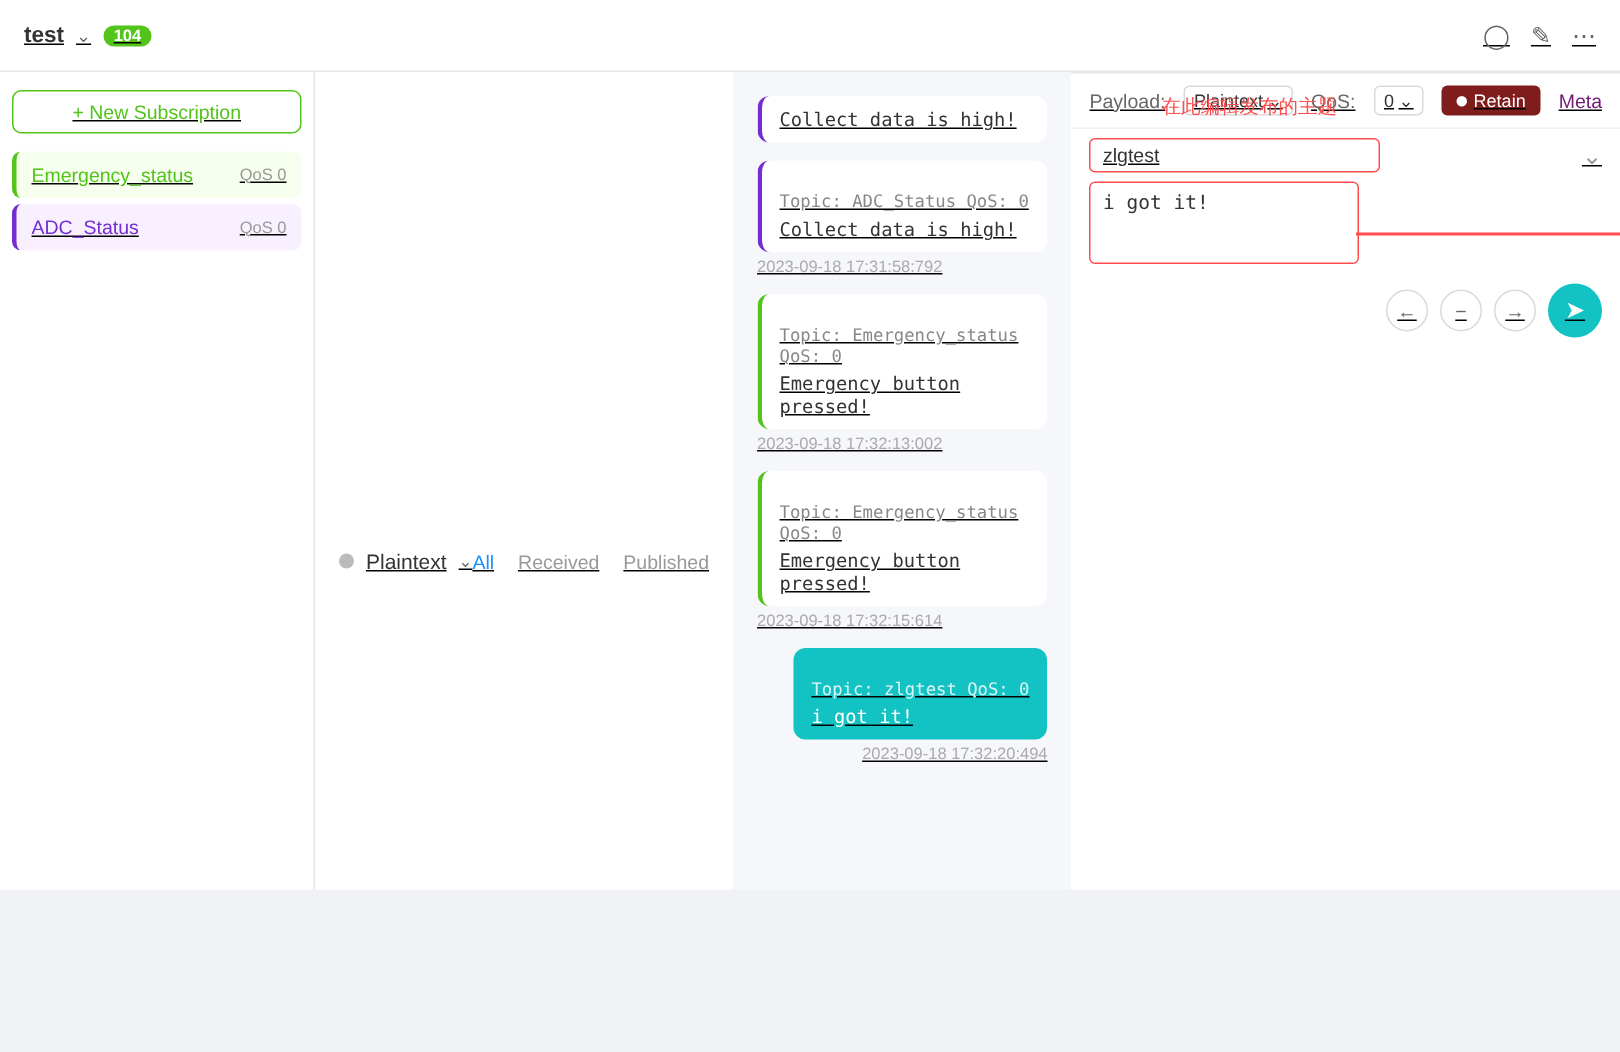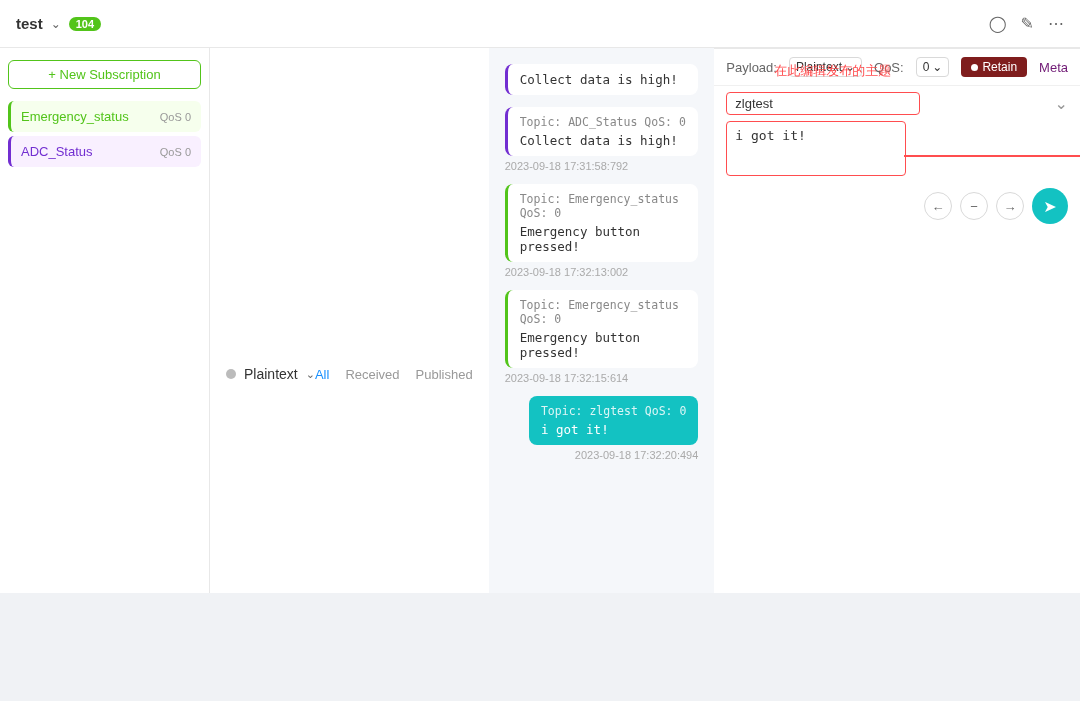--- a/index.html
+++ b/index.html
@@ -66,21 +66,21 @@
 
     .msg-block { display: flex; flex-direction: column; margin-bottom: 10px; }
     .msg-bubble-received {
       background: #fff; border-radius: 8px; padding: 8px 12px;
       border-left: 3px solid #52c41a; max-width: 400px;
       font-size: 12.5px; color: #333; font-family: monospace;
     }
     .msg-bubble-received.purple-border { border-left-color: #722ed1; }
     .msg-bubble-received.green-border { border-left-color: #52c41a; }
     .msg-meta { font-size: 11px; color: #aaa; margin-top: 4px; }
-    .msg-topic { font-size: 11.5px; color: #888; margin-bottom: 4px; }
+    .msg-topic { font-size: 11.5px; color: #888; margin-bottom: 4px; margin-top: 12px; }
 
     
     .msg-sent-wrapper { display: flex; justify-content: center; margin-bottom: 10px; flex-direction: column; align-items: flex-end; }
     .msg-bubble-sent {
       background: #13c2c2; border-radius: 8px; padding: 8px 12px;
       max-width: 180px; color: #fff; font-size: 12.5px; font-family: monospace;
     }
     .msg-bubble-sent .msg-topic { color: rgba(255,255,255,0.85); }
     .msg-bubble-sent .msg-content { color: #fff; }
     .msg-meta-sent { font-size: 11px; color: #aaa; margin-top: 4px; text-align: right; }
@@ -132,21 +132,21 @@
     }
     .send-btn {
       width: 36px; height: 36px; border-radius: 50%; background: #13c2c2; border: none;
       display: flex; align-items: center; justify-content: center; cursor: pointer;
       color: #fff; font-size: 16px;
     }
   </style>
 </head>
 <body>
 
-<div style="position:relative; height:593px; overflow:hidden;">
+<div style="position:relative; height:593px; overflow:hidden;text-decoration:underline;">
 
 <div class="header">
   <div class="header-left">
     <span class="header-title">test</span>
     <span class="header-chevron">⌄</span>
     <span class="badge-green">104</span>
   </div>
   <div class="header-right">
     <span class="header-icon">◯</span>
     <span class="header-icon">✎</span>

